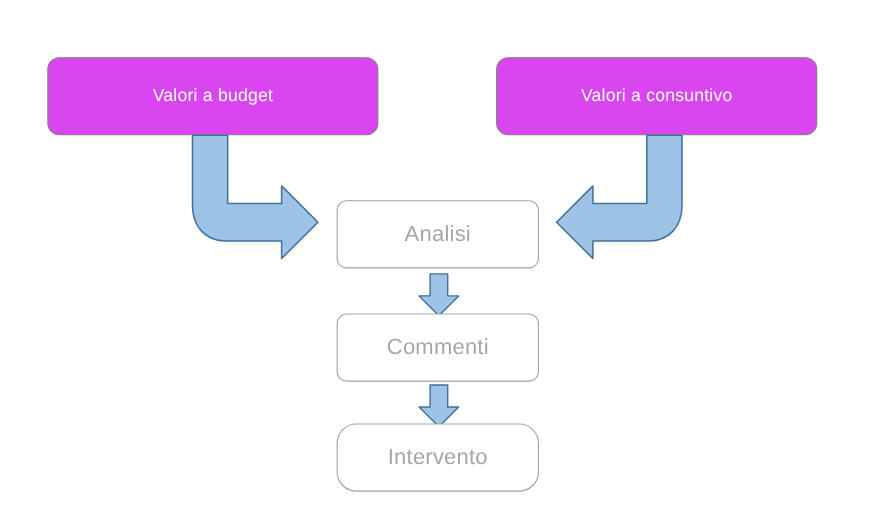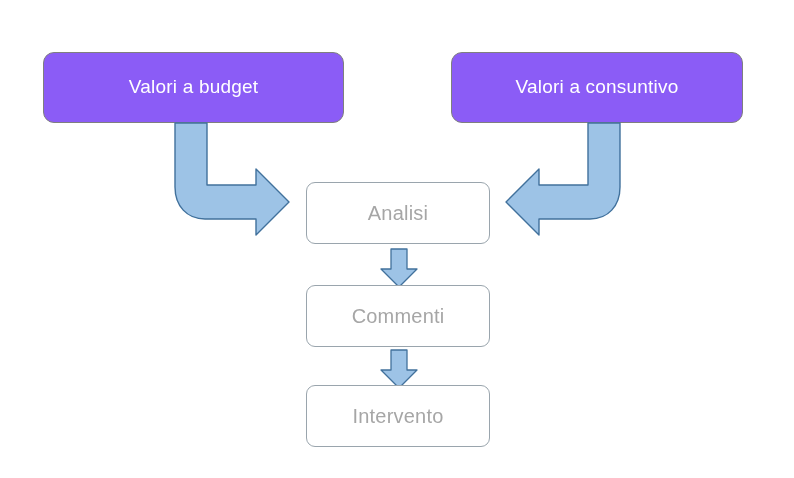--- a/index.html
+++ b/index.html
@@ -23,42 +23,42 @@
     position: absolute;
     box-sizing: border-box;
     display: flex;
     align-items: center;
     justify-content: center;
     text-align: center;
     line-height: 1.1;
   }
   
   .src-box {
-    background: #8b5cf6;
+    background: #d946ef;
     border: 1px solid #7f7f7f;
     border-radius: 11px;
     color: #ffffff;
-    font-size: 19px;
+    font-size: 16px;
     letter-spacing: 0.2px;
   }
   #src-left  { left: 43px;  top: 52px;  width: 301px; height: 71px; }
   #src-right { left: 451px; top: 52px;  width: 292px; height: 71px; }
 
   
   .proc-box {
     background: #ffffff;
     border: 1px solid #9aa5ad;
     border-radius: 9px;
     color: #a6a6a6;
     font-size: 20px;
     letter-spacing: 0.2px;
   }
   #proc-analisi    { left: 306px; top: 182px; width: 184px; height: 62px; }
   #proc-commenti   { left: 306px; top: 285px; width: 184px; height: 62px; }
-  #proc-intervento { left: 306px; top: 385px; width: 184px; height: 62px; }
+  #proc-intervento { left: 306px; top: 385px; width: 184px; height: 62px; border-radius: 18px; }
 
   
   .arrow-svg {
     position: absolute;
     overflow: visible;
   }
   #arrow-left-elbow  { left: 172px; top: 123px; width: 120px; height: 120px; }
   #arrow-right-elbow { left: 503px; top: 123px; width: 120px; height: 120px; }
   #arrow-down-1      { left: 379px; top: 248px; width: 40px; height: 40px; }
   #arrow-down-2      { left: 379px; top: 349px; width: 40px; height: 40px; }

